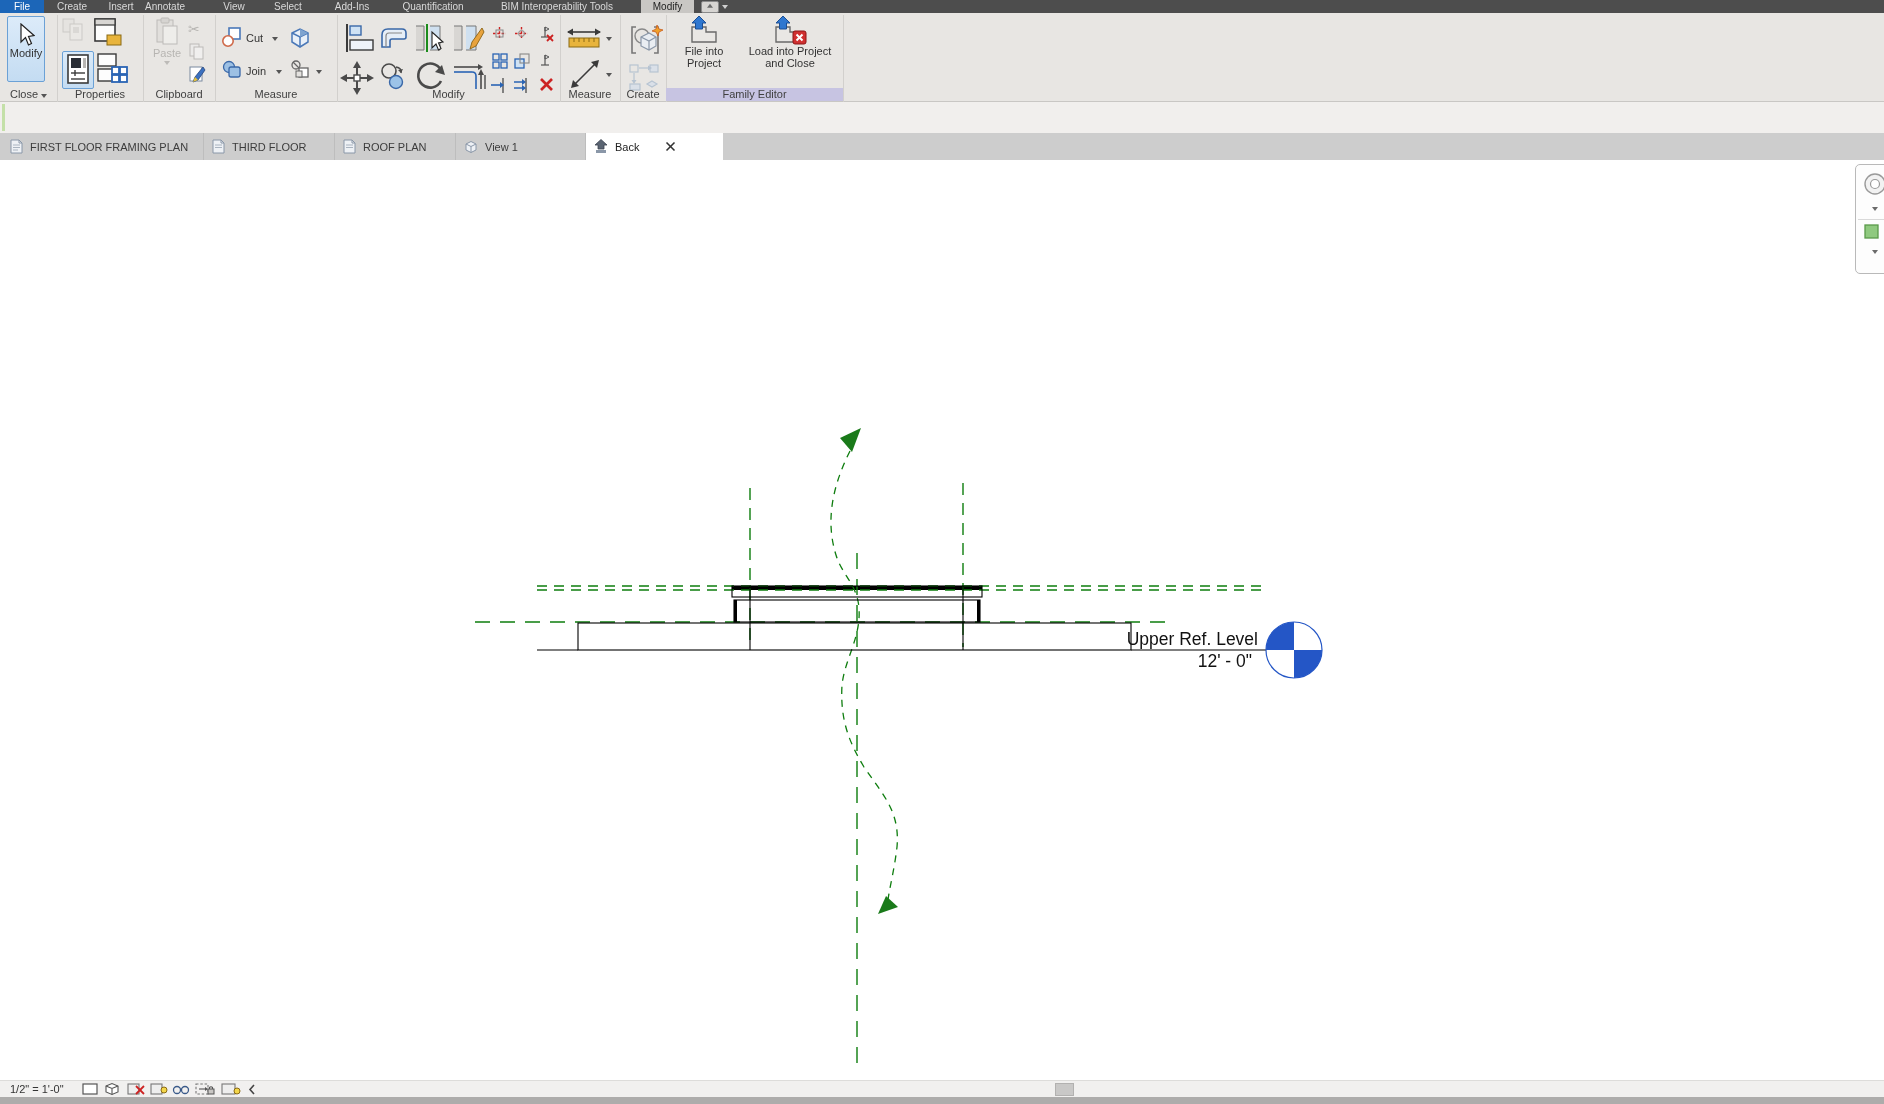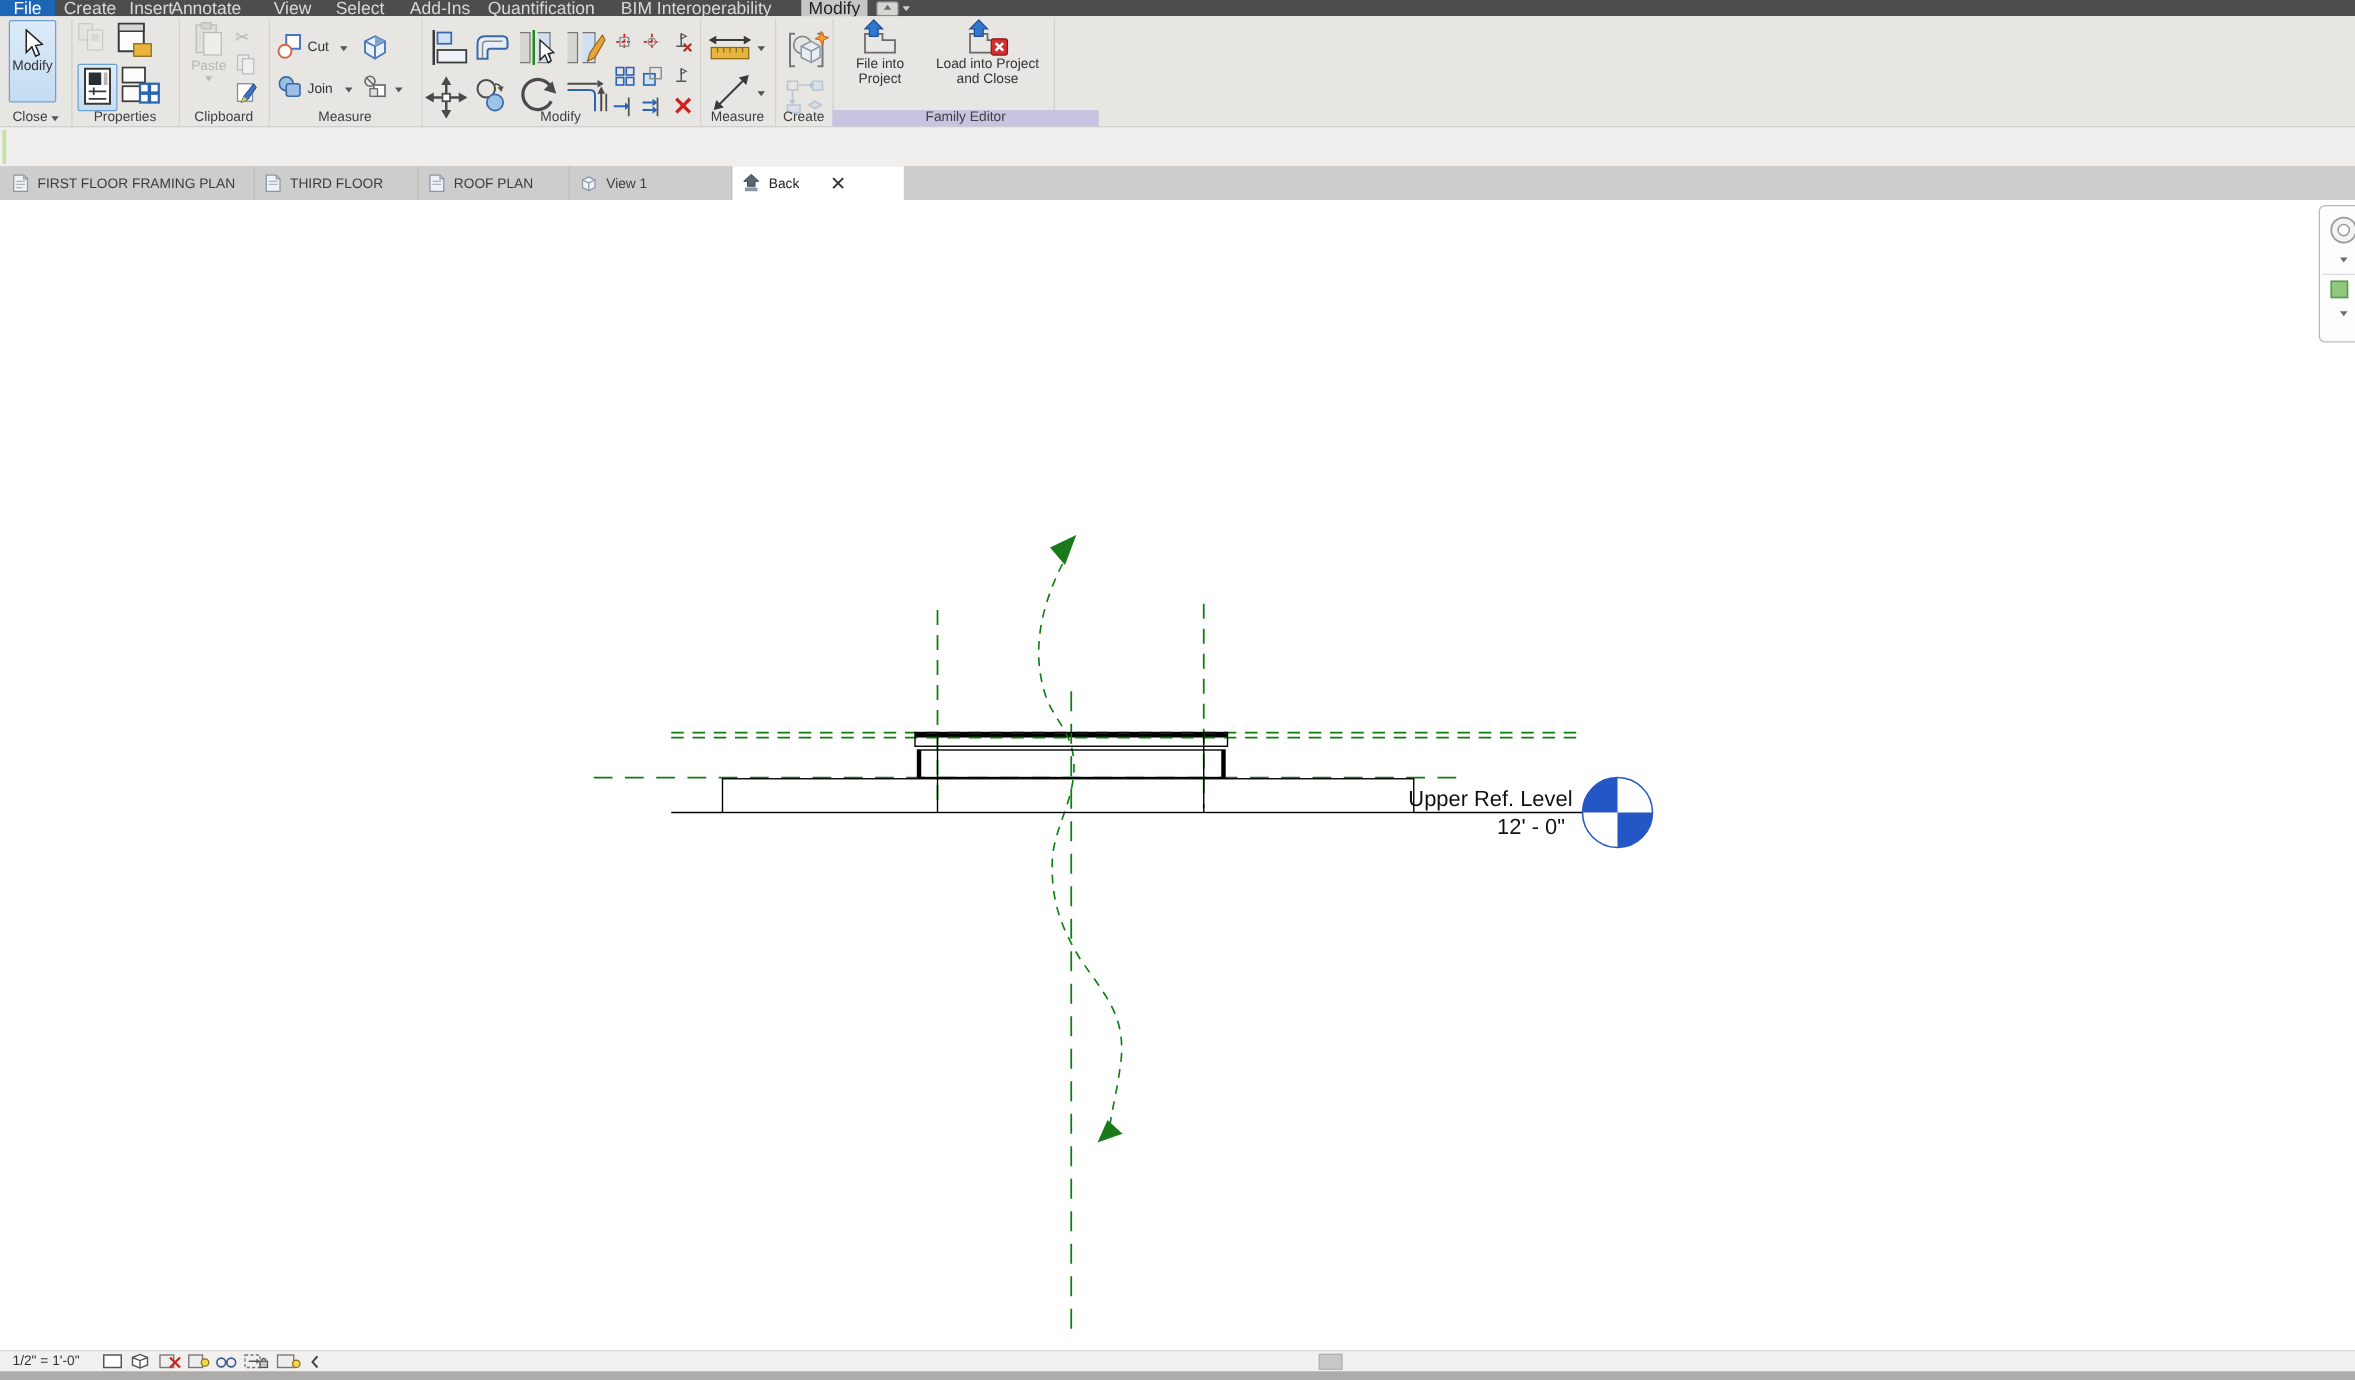--- a/index.html
+++ b/index.html
@@ -1,20 +1,20 @@
 <!DOCTYPE html>
 <html><head>
 <meta charset="utf-8">
 <style>
   html,body{margin:0;padding:0;background:#9a9a9a;}
   .app{position:relative;width:1884px;height:1104px;background:#fff;overflow:hidden;
        font-family:"Liberation Sans", sans-serif; -webkit-font-smoothing:antialiased;}
   
   .menubar{position:absolute;left:0;top:0;width:1884px;height:13px;background:#4d4d4d;}
-  .menu-item{position:absolute;top:0;height:13px;line-height:13px;font-size:14px;color:#d9d9d9;
+  .menu-item{position:absolute;top:0;height:13px;line-height:13px;font-size:10px;color:#d9d9d9;
              text-align:center;cursor:default;}
   .menu-item.file{background:#1c66b8;color:#fff;}
   .menu-item.active{background:#c9c7c4;color:#222;}
   .ribbon-toggle{position:absolute;top:1px;height:11px;display:flex;align-items:center;gap:3px;}
   .ribbon-toggle .box{width:16px;height:10px;background:#d7d5d2;border:1px solid #8a8a8a;border-radius:2px;
                       display:flex;align-items:center;justify-content:center;}
   .caret{width:0;height:0;border-left:3px solid transparent;border-right:3px solid transparent;
          border-top:4px solid #6b6b6b;display:inline-block;}
   .caret.lt{border-top-color:#cfcfcf;}
   
@@ -387,21 +387,21 @@
     </div>
     <div class="fe-btn" style="left:742px;width:96px;">
       <svg width="34" height="30" viewBox="0 0 34 30">
         <path d="M3,12 L3,27 L27,27 L27,17 L17,17 L17,12 Z" fill="#e9e7e4" stroke="#6a6a6a" stroke-width="1.4"></path>
         <polygon points="10,1 17,8 13.5,8 13.5,14 6.5,14 6.5,8 3,8" fill="#2f77d0" stroke="#1c4f94" stroke-width="1"></polygon>
         <rect x="20" y="16" width="13" height="13" rx="2" fill="#d03030" stroke="#8e1616"></rect>
         <path d="M23.5,19.5 L29.5,25.5 M29.5,19.5 L23.5,25.5" stroke="#fff" stroke-width="2"></path>
       </svg>
       <span style="width:96px;">Load into Project and Close</span>
     </div>
-    <div class="plabel fe-label" style="left:666px;width:213px;">Family Editor</div>
+    <div class="plabel fe-label" style="left:666px;width:177px;">Family Editor</div>
   </div>
 
   <div class="options-strip">
     <div class="green-sliver"></div>
   </div>
 
   <div class="tabbar">
     <div class="vtab inactive" style="left:2px;width:202px;">
       <svg class="ticon" width="13" height="15" viewBox="0 0 13 15">
           <path d="M1,1 L9,1 L12,4 L12,14 L1,14 Z" fill="#eef1f5" stroke="#8a97a8"></path>

